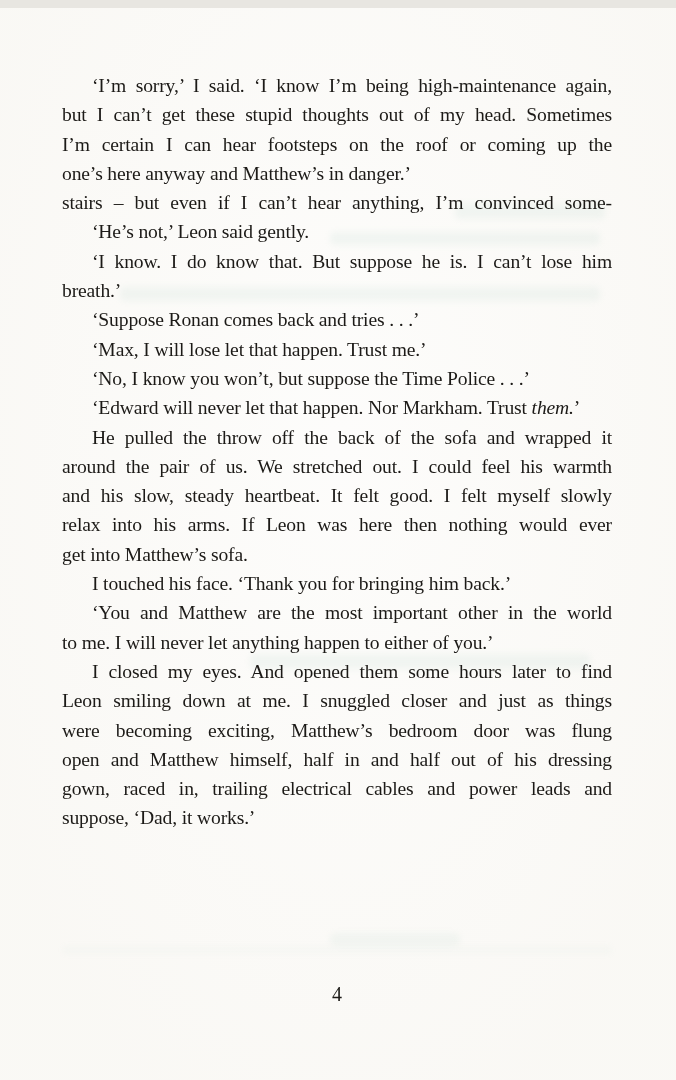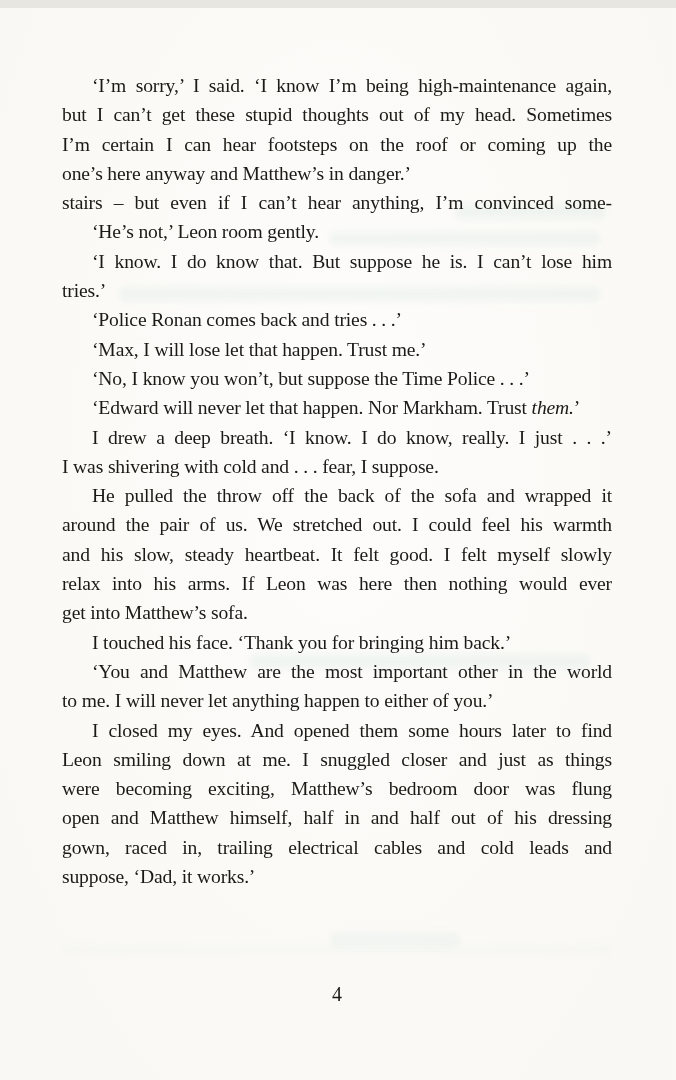--- a/index.html
+++ b/index.html
@@ -77,60 +77,56 @@
 
   <div class="text-block" id="text-block">
       <div class="paragraph">
         <div class="line indent">‘I’m sorry,’ I said. ‘I know I’m being high-maintenance again,</div>
         <div class="line">but I can’t get these stupid thoughts out of my head. Sometimes</div>
         <div class="line">I’m certain I can hear footsteps on the roof or coming up the</div>
         <div class="line para-end">one’s here anyway and Matthew’s in danger.’</div>
         <div class="line">stairs – but even if I can’t hear anything, I’m convinced some-</div>
       </div>
       <div class="paragraph">
-        <div class="line indent para-end">‘He’s not,’ Leon room gently.</div>
+        <div class="line indent para-end">‘He’s not,’ Leon said gently.</div>
       </div>
       <div class="paragraph">
         <div class="line indent">‘I know. I do know that. But suppose he is. I can’t lose him</div>
-        <div class="line para-end">tries.’</div>
+        <div class="line para-end">breath.’</div>
       </div>
       <div class="paragraph">
-        <div class="line indent para-end">‘Police Ronan comes back and tries . . .’</div>
+        <div class="line indent para-end">‘Suppose Ronan comes back and tries . . .’</div>
       </div>
       <div class="paragraph">
         <div class="line indent para-end">‘Max, I will lose let that happen. Trust me.’</div>
       </div>
       <div class="paragraph">
         <div class="line indent para-end">‘No, I know you won’t, but suppose the Time Police . . .’</div>
       </div>
       <div class="paragraph">
         <div class="line indent para-end">‘Edward will never let that happen. Nor Markham. Trust <em>them.</em>’</div>
-      </div>
-      <div class="paragraph">
-        <div class="line indent">I drew a deep breath. ‘I know. I do know, really. I just . . .’</div>
-        <div class="line para-end">I was shivering with cold and . . . fear, I suppose.</div>
       </div>
       <div class="paragraph">
         <div class="line indent">He pulled the throw off the back of the sofa and wrapped it</div>
         <div class="line">around the pair of us. We stretched out. I could feel his warmth</div>
         <div class="line">and his slow, steady heartbeat. It felt good. I felt myself slowly</div>
         <div class="line">relax into his arms. If Leon was here then nothing would ever</div>
         <div class="line para-end">get into Matthew’s sofa.</div>
       </div>
       <div class="paragraph">
         <div class="line indent para-end">I touched his face. ‘Thank you for bringing him back.’</div>
       </div>
       <div class="paragraph">
         <div class="line indent">‘You and Matthew are the most important other in the world</div>
         <div class="line para-end">to me. I will never let anything happen to either of you.’</div>
       </div>
       <div class="paragraph">
         <div class="line indent">I closed my eyes. And opened them some hours later to find</div>
         <div class="line">Leon smiling down at me. I snuggled closer and just as things</div>
         <div class="line">were becoming exciting, Matthew’s bedroom door was flung</div>
         <div class="line">open and Matthew himself, half in and half out of his dressing</div>
-        <div class="line">gown, raced in, trailing electrical cables and cold leads and</div>
+        <div class="line">gown, raced in, trailing electrical cables and power leads and</div>
         <div class="line para-end">suppose, ‘Dad, it works.’</div>
       </div>
     </div>
 
   <div class="page-number">4</div>
 </div>
 
 </body></html>

